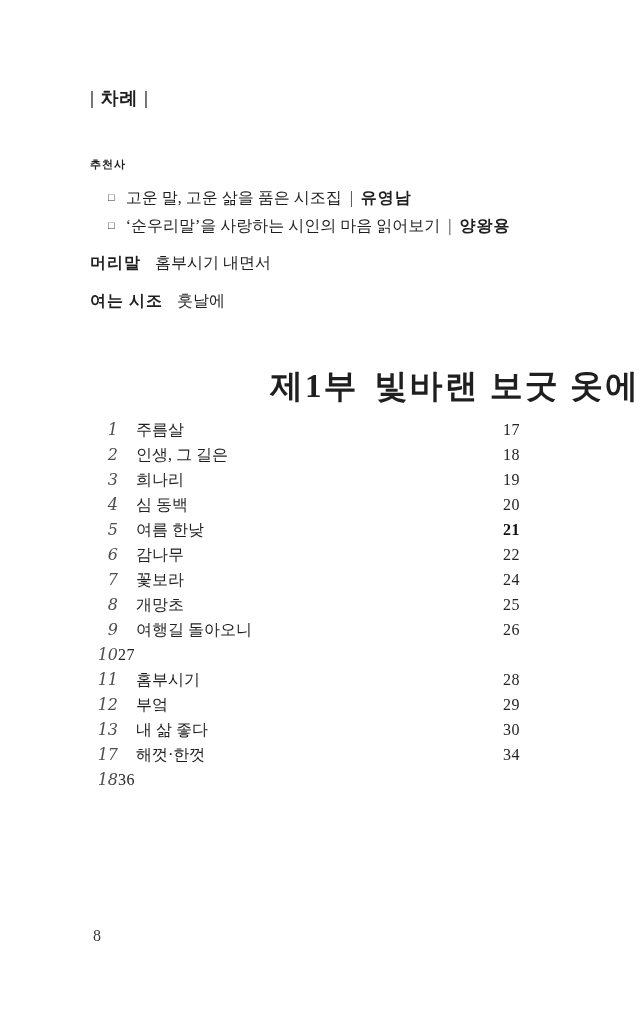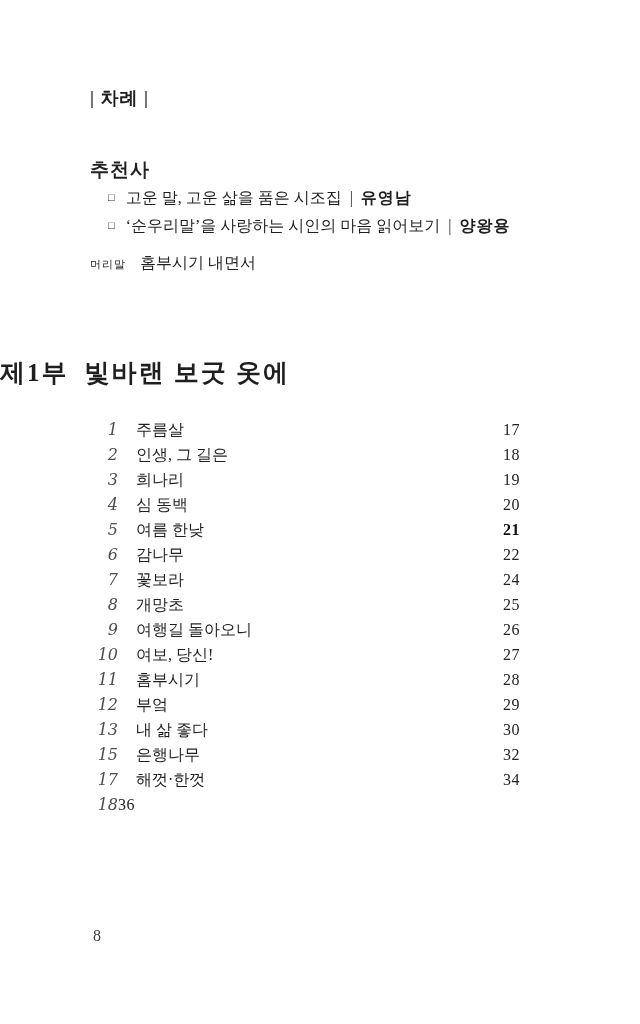--- a/index.html
+++ b/index.html
@@ -13,39 +13,39 @@
     overflow:hidden;
   }
   
   .toc-header{
     position:absolute;left:90px;top:86px;
     font-size:18px;font-weight:bold;letter-spacing:1px;
   }
   
   .reco-label{
     position:absolute;left:90px;top:157px;
-    font-size:19px;font-weight:bold;letter-spacing:1px;
+    font-size:11px;font-weight:bold;letter-spacing:1px;
   }
   .reco-items{position:absolute;left:108px;top:184px;}
   .reco-item{
     height:28px;line-height:28px;font-size:16px;
     display:flex;align-items:baseline;white-space:nowrap;
   }
   .reco-bullet{font-size:11px;margin-right:11px;color:#2a2a2a;position:relative;top:-2px;}
   .reco-sep{margin:0 8px;color:#2a2a2a;}
   .reco-author{font-weight:bold;letter-spacing:1px;}
   
   .fm-row{position:absolute;left:90px;font-size:16px;white-space:nowrap;}
   .fm-row.preface{top:253px;}
   .fm-row.opening{top:291px;}
-  .fm-label{font-size:11px;font-weight:normal;letter-spacing:1px;margin-right:14px;}
+  .fm-label{font-size:16px;font-weight:bold;letter-spacing:1px;margin-right:14px;}
   
   .part-title{
-    position:absolute;left:0;right:0;top:356px;
-    text-align:left;font-size:25px;font-weight:bold;
+    position:absolute;left:0;right:0;top:364px;
+    text-align:right;font-size:33px;font-weight:bold;
     letter-spacing:2px;white-space:nowrap;
   }
   .part-label{margin-right:16px;}
   
   .toc-list{position:absolute;left:88px;top:417px;width:432px;}
   .toc-row{
     display:flex;align-items:baseline;
     height:25px;line-height:25px;font-size:16px;white-space:nowrap;
   }
   .toc-no{
@@ -80,20 +80,23 @@
     <span class="reco-title">‘순우리말’을 사랑하는 시인의 마음 읽어보기</span>
     <span class="reco-sep">|</span>
     <span class="reco-author">양왕용</span>
   </div>
 </div>
 
   <div class="fm-row preface">
     <span class="fm-label">머리말</span><span>홈부시기 내면서</span>
   </div>
 
+  <div class="fm-row opening">
+    <span class="fm-label">여는 시조</span><span>훗날에</span>
+  </div>
 
   <div class="part-title">
     <span class="part-label">제1부</span><span>빛바랜 보굿 옷에</span>
   </div>
 
   <div class="toc-list" id="toc-list">
   <div class="toc-row">
     <span class="toc-no">1</span>
     <span class="toc-title">주름살</span>
     <span class="toc-page">17</span>
@@ -142,21 +145,20 @@
   </div>
 
   <div class="toc-row">
     <span class="toc-no">9</span>
     <span class="toc-title">여행길 돌아오니</span>
     <span class="toc-page">26</span>
   </div>
 
   <div class="toc-row">
     <span class="toc-no">10</span>
-    <span class="toc-title">여보, 당신!</span>
     <span class="toc-page">27</span>
   </div>
 
   <div class="toc-row">
     <span class="toc-no">11</span>
     <span class="toc-title">홈부시기</span>
     <span class="toc-page">28</span>
   </div>
 
   <div class="toc-row">
@@ -165,25 +167,20 @@
     <span class="toc-page">29</span>
   </div>
 
   <div class="toc-row">
     <span class="toc-no">13</span>
     <span class="toc-title">내 삶 좋다</span>
     <span class="toc-page">30</span>
   </div>
 
 
-  <div class="toc-row">
-    <span class="toc-no">15</span>
-    <span class="toc-title">은행나무</span>
-    <span class="toc-page">32</span>
-  </div>
 
 
   <div class="toc-row">
     <span class="toc-no">17</span>
     <span class="toc-title">해껏·한껏</span>
     <span class="toc-page">34</span>
   </div>
 
   <div class="toc-row">
     <span class="toc-no">18</span>

